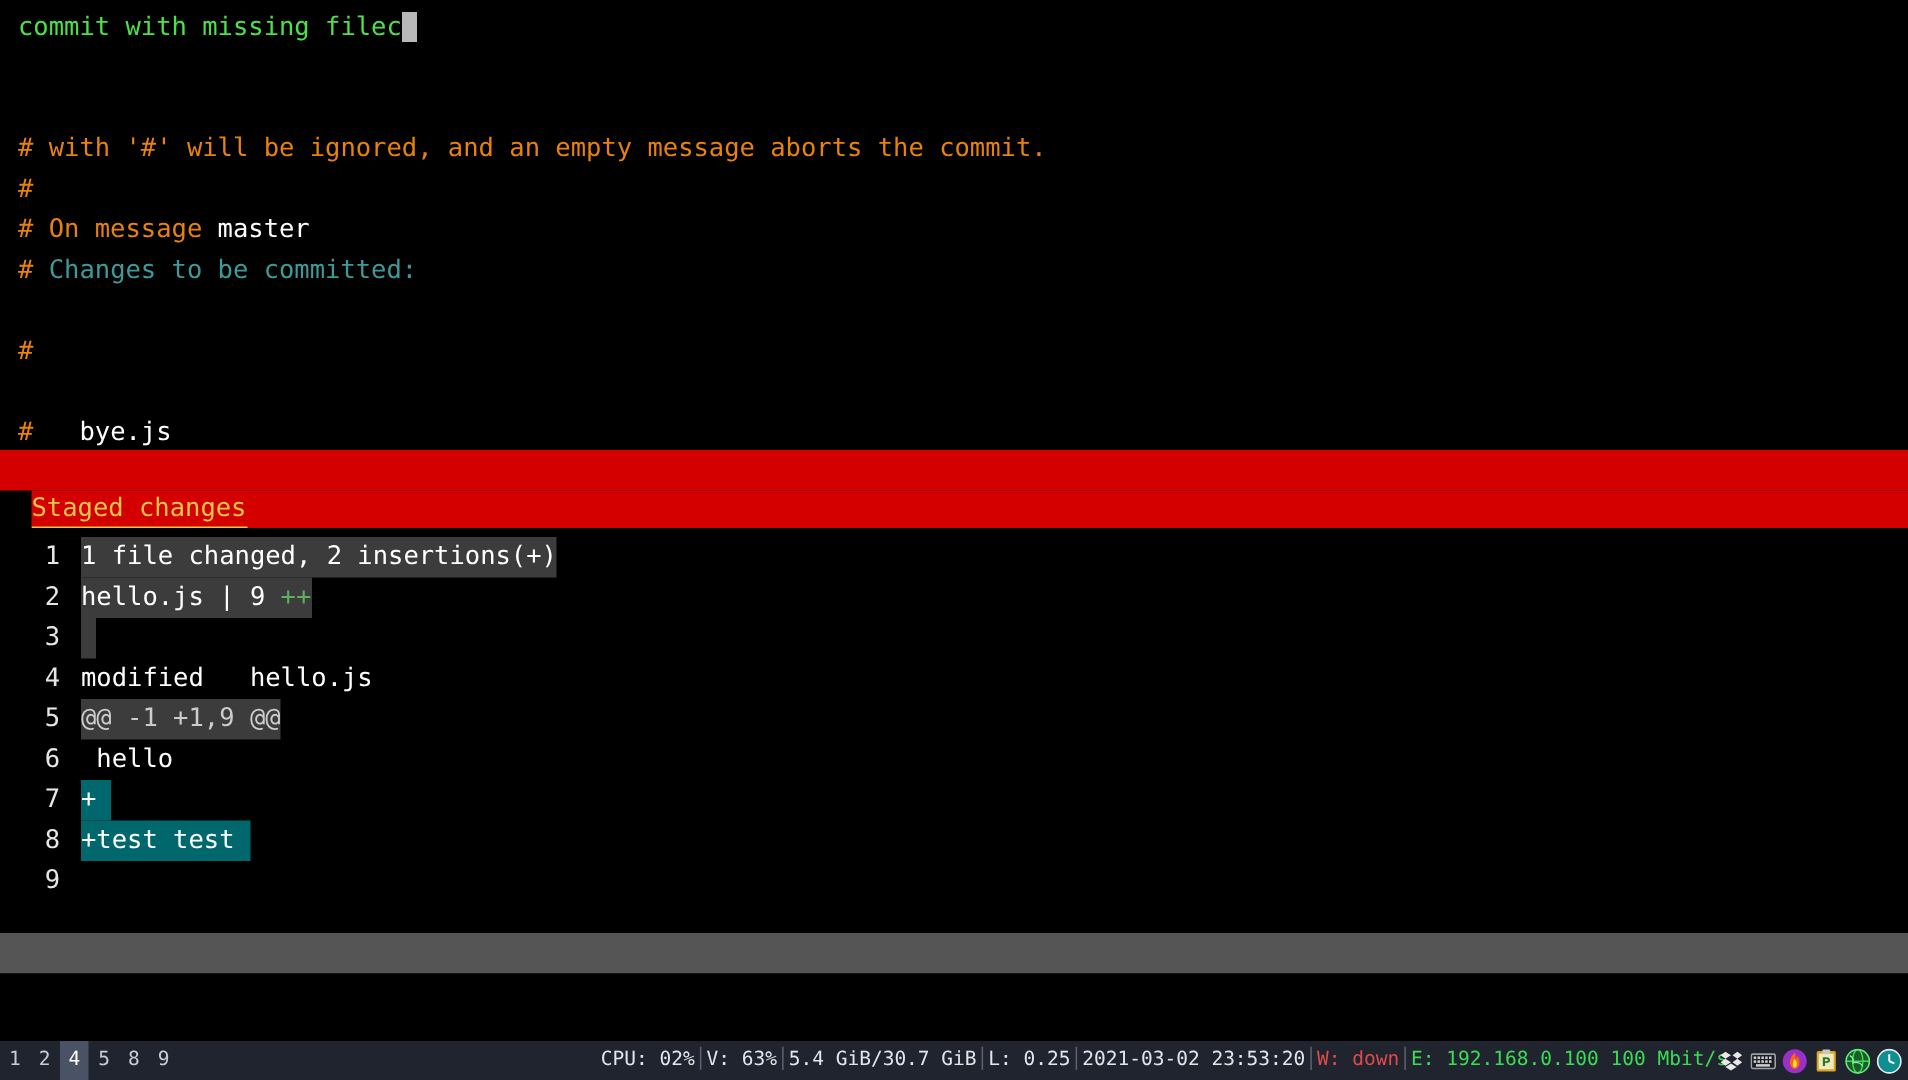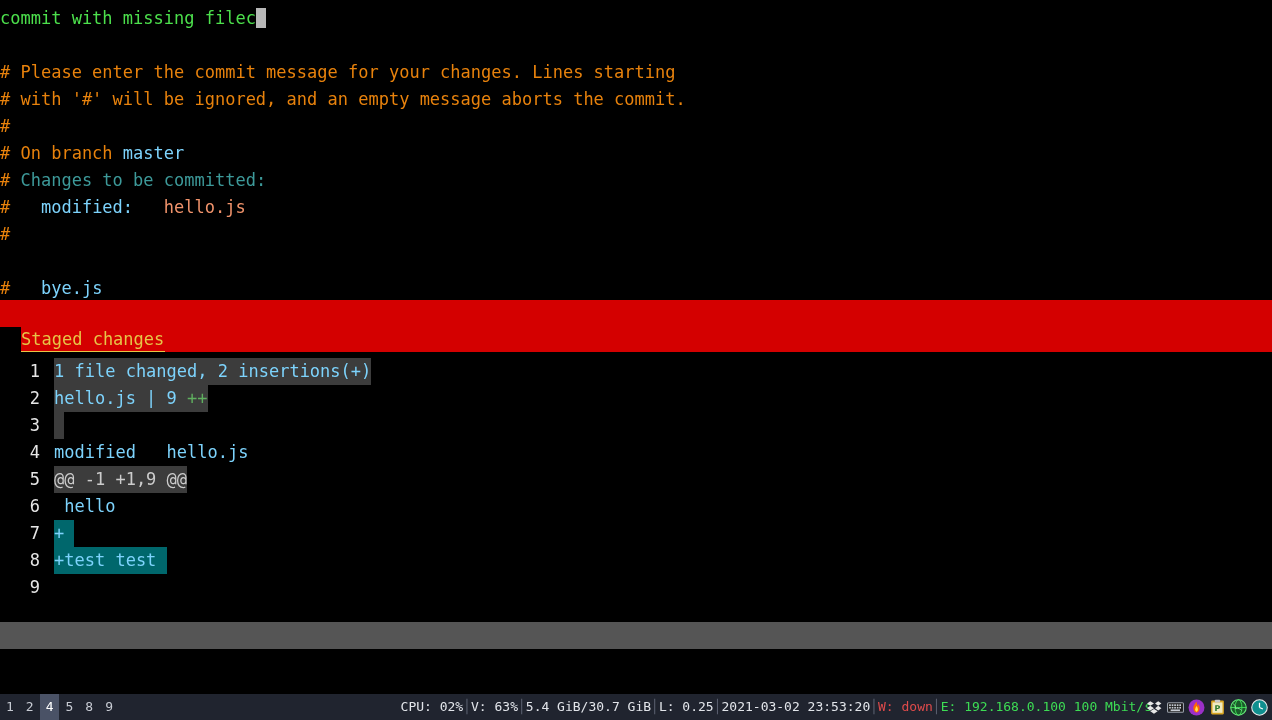--- a/index.html
+++ b/index.html
@@ -19,32 +19,32 @@
   .screen {
     position: relative;
     width: 1272px;
     height: 720px;
     background: #000000;
   }
 
   
   .row {
     position: absolute;
-    left: 0;
+    left: 12px;
     height: 27px;
     line-height: 27px;
     white-space: pre;
     letter-spacing: 0px;
   }
   .ch { white-space: pre; }
 
   
   .c-green   { color: #4ce04c; }
   .c-orange  { color: #e8820c; }
-  .c-white   { color: #7dd3fc; }
+  .c-white   { color: #ffffff; }
   .c-teal    { color: #3d9a9a; text-align: right; }
   .c-salmon  { color: #f1936b; }
   .c-grey    { color: #cccccc; }
   .c-addgrn  { color: #5faf5f; }
 
   .cursor-block {
     background: #b8b8b8;
     color: #000000;
   }
 
@@ -203,26 +203,24 @@
   }
 </style>
 </head>
 <body>
 
 <div class="screen">
 
   <div id="editor-pane">
       <div class="row" style="top: 5px;"><span class="ch c-green">commit with missing filec</span><span class="ch cursor-block"> </span></div>
       <div class="row" style="top: 32px;"></div>
-      <div class="row" style="top: 59px;"><span class="ch c-orange"># Please enter the commit message for your changes. Lines starting</span></div>
       <div class="row" style="top: 86px;"><span class="ch c-orange"># with '#' will be ignored, and an empty message aborts the commit.</span></div>
       <div class="row" style="top: 113px;"><span class="ch c-orange">#</span></div>
-      <div class="row" style="top: 140px;"><span class="ch c-orange"># On branch </span><span class="ch c-white">master</span></div>
+      <div class="row" style="top: 140px;"><span class="ch c-orange"># On message </span><span class="ch c-white">master</span></div>
       <div class="row" style="top: 167px;"><span class="ch c-orange"># </span><span class="ch c-teal">Changes to be committed:</span></div>
-      <div class="row" style="top: 194px;"><span class="ch c-orange"># </span><span class="ch c-white">  modified:   </span><span class="ch c-salmon">hello.js</span></div>
       <div class="row" style="top: 221px;"><span class="ch c-orange">#</span></div>
       <div class="row" style="top: 275px;"><span class="ch c-orange"># </span><span class="ch c-white">  bye.js</span></div>
     </div>
 
   <div id="modeline-commit">
     
   </div>
 
   <div id="magit-header">
     <span class="hdr-text">Staged changes</span>

